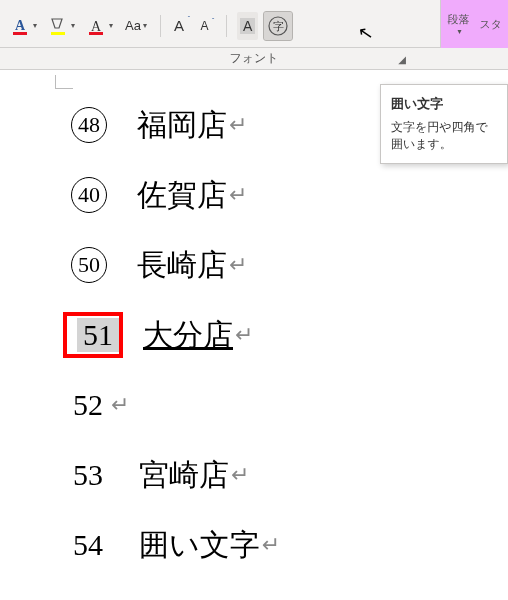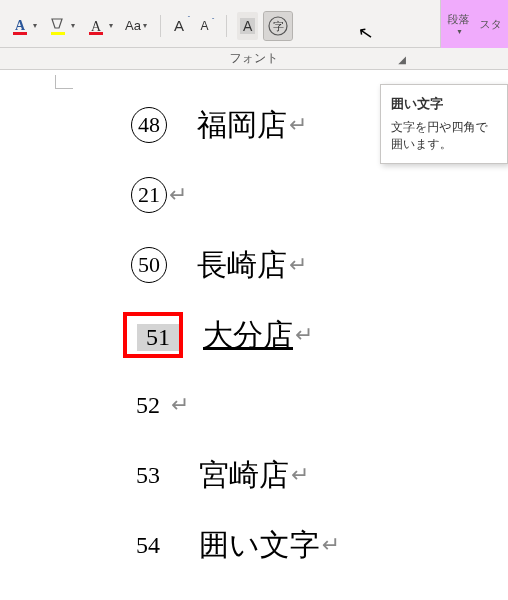--- a/index.html
+++ b/index.html
@@ -79,23 +79,22 @@
       font-size: 12px;
       color: #333;
       z-index: 10;
     }
     .tooltip-title {
       font-weight: bold;
       margin-bottom: 6px;
       font-size: 13px;
     }
     .doc-area {
-      padding: 20px 0 0 84px;
-      position: relative;
-      margin-left: 33px;
+      padding: 20px 0 0 57px;
+      position: relative;
     }
     .ruler-mark {
       position: absolute;
       top: 75px;
       left: 55px;
       width: 18px;
       height: 14px;
       border-left: 1px solid #bbb;
       border-bottom: 1px solid #bbb;
     }
@@ -116,21 +115,21 @@
       border: 1.5px solid #000;
       border-radius: 50%;
       font-size: 22px;
       margin-left: 14px;
       font-family: "MS Mincho", serif;
     }
     .num-plain {
       display: inline-block;
       width: 42px;
       text-align: center;
-      font-size: 24px;
+      font-size: 30px;
       margin-left: 10px;
       font-family: "MS Mincho", serif;
     }
     .num-plain.selected {
       background: #d4d4d4;
     }
     .highlight-box {
       border: 4px solid #ff0000;
       padding: 2px 0px;
       margin-left: 6px;
@@ -265,21 +264,22 @@
 
 <div class="doc-area">
 
   <div class="line">
     <span class="num-circle">48</span>
     <span class="store-name">福岡店</span>
     <span class="para-mark">↵</span>
   </div>
 
   <div class="line">
-    <span class="num-circle">21</span>
+    <span class="num-circle">40</span>
+    <span class="store-name">佐賀店</span>
     <span class="para-mark">↵</span>
   </div>
 
   <div class="line">
     <span class="num-circle">50</span>
     <span class="store-name">長崎店</span>
     <span class="para-mark">↵</span>
   </div>
 
   <div class="line">

